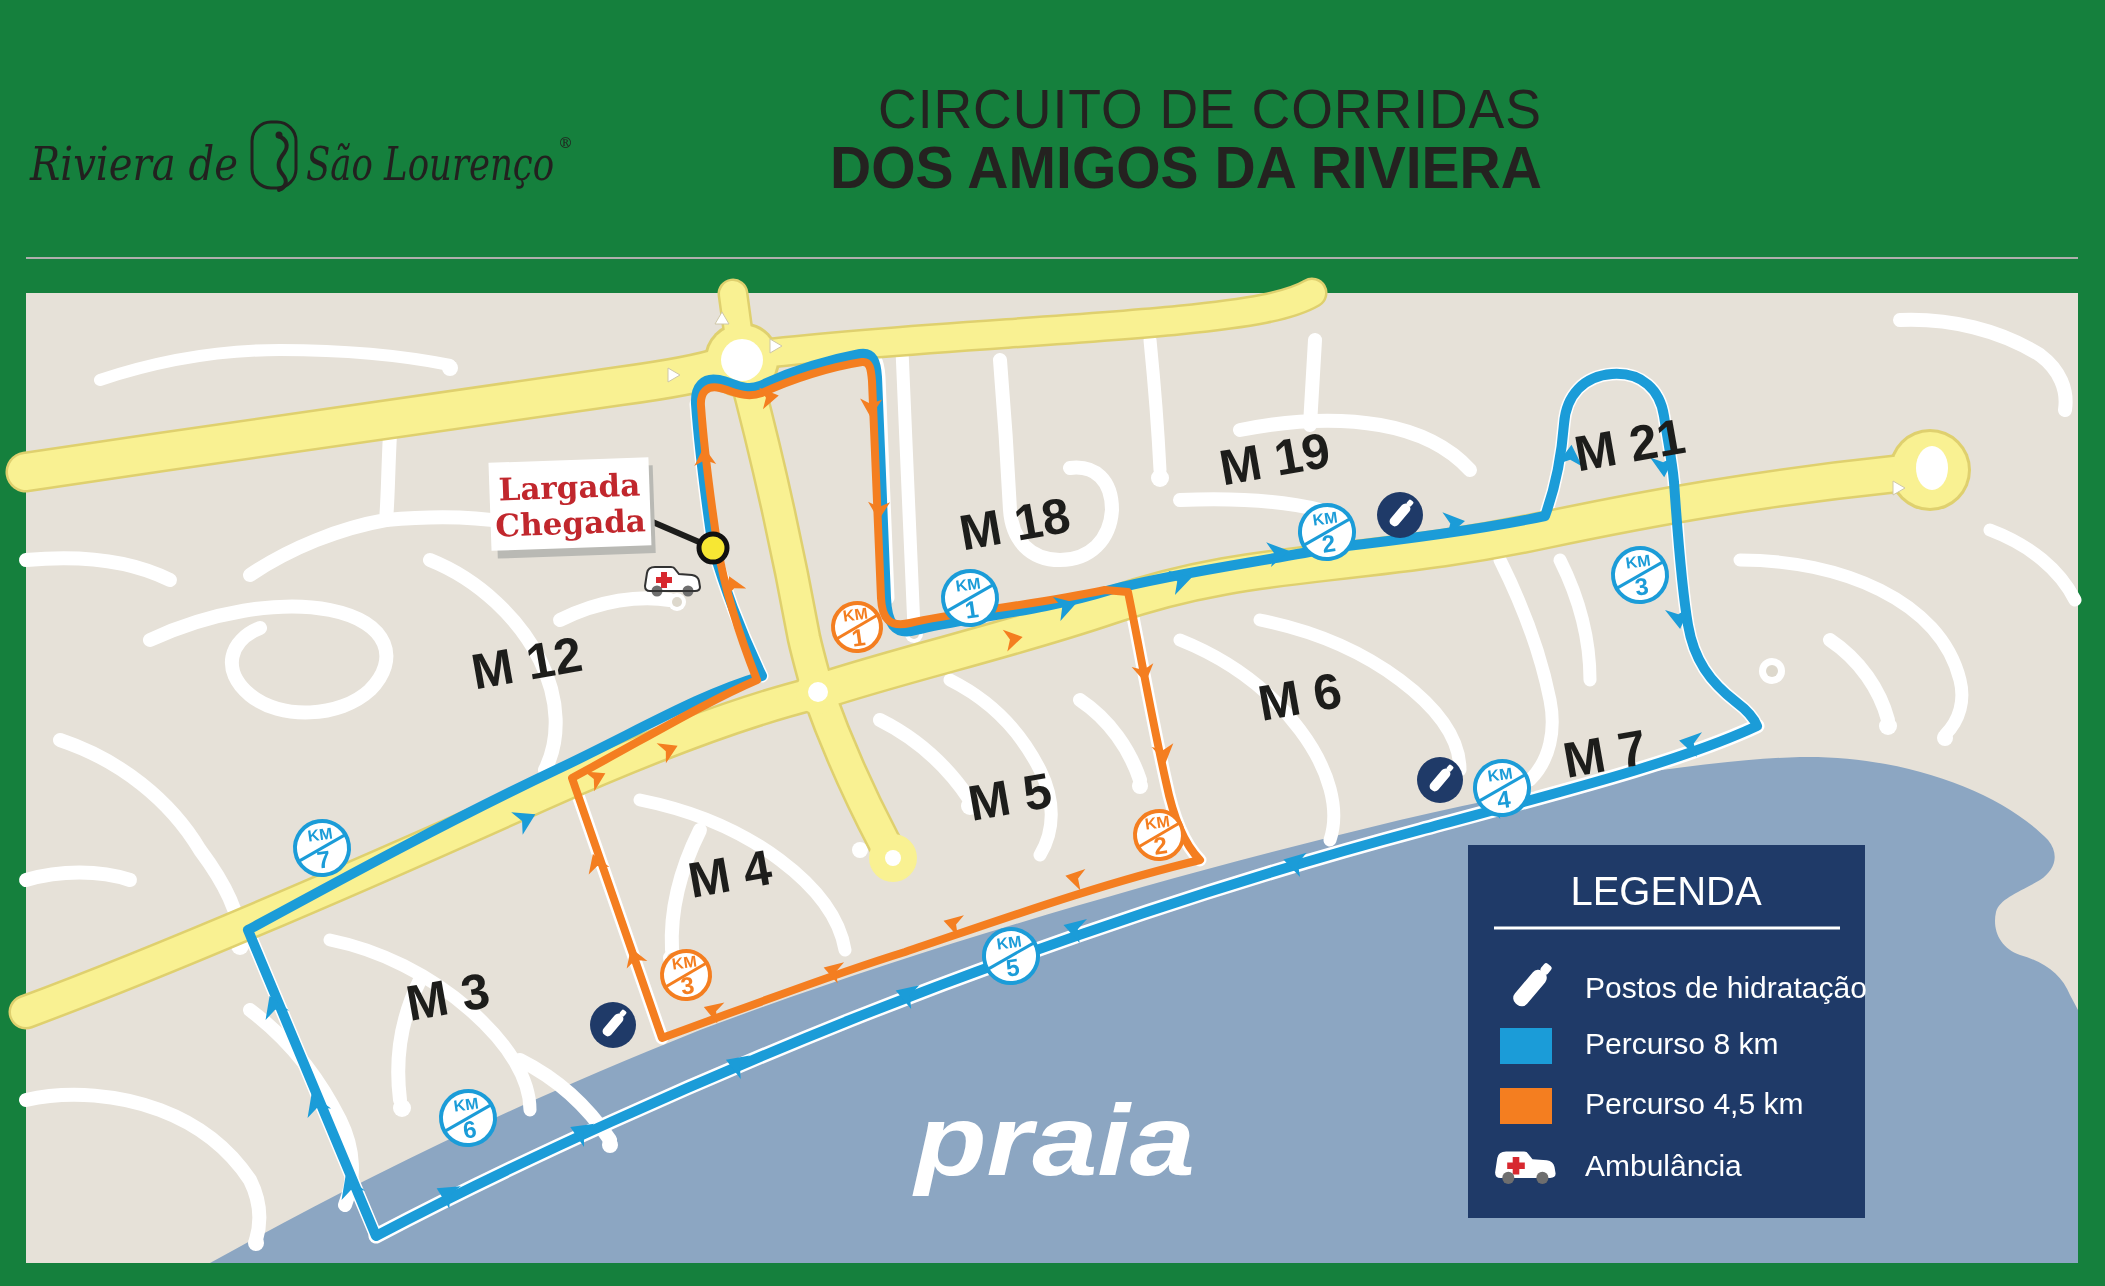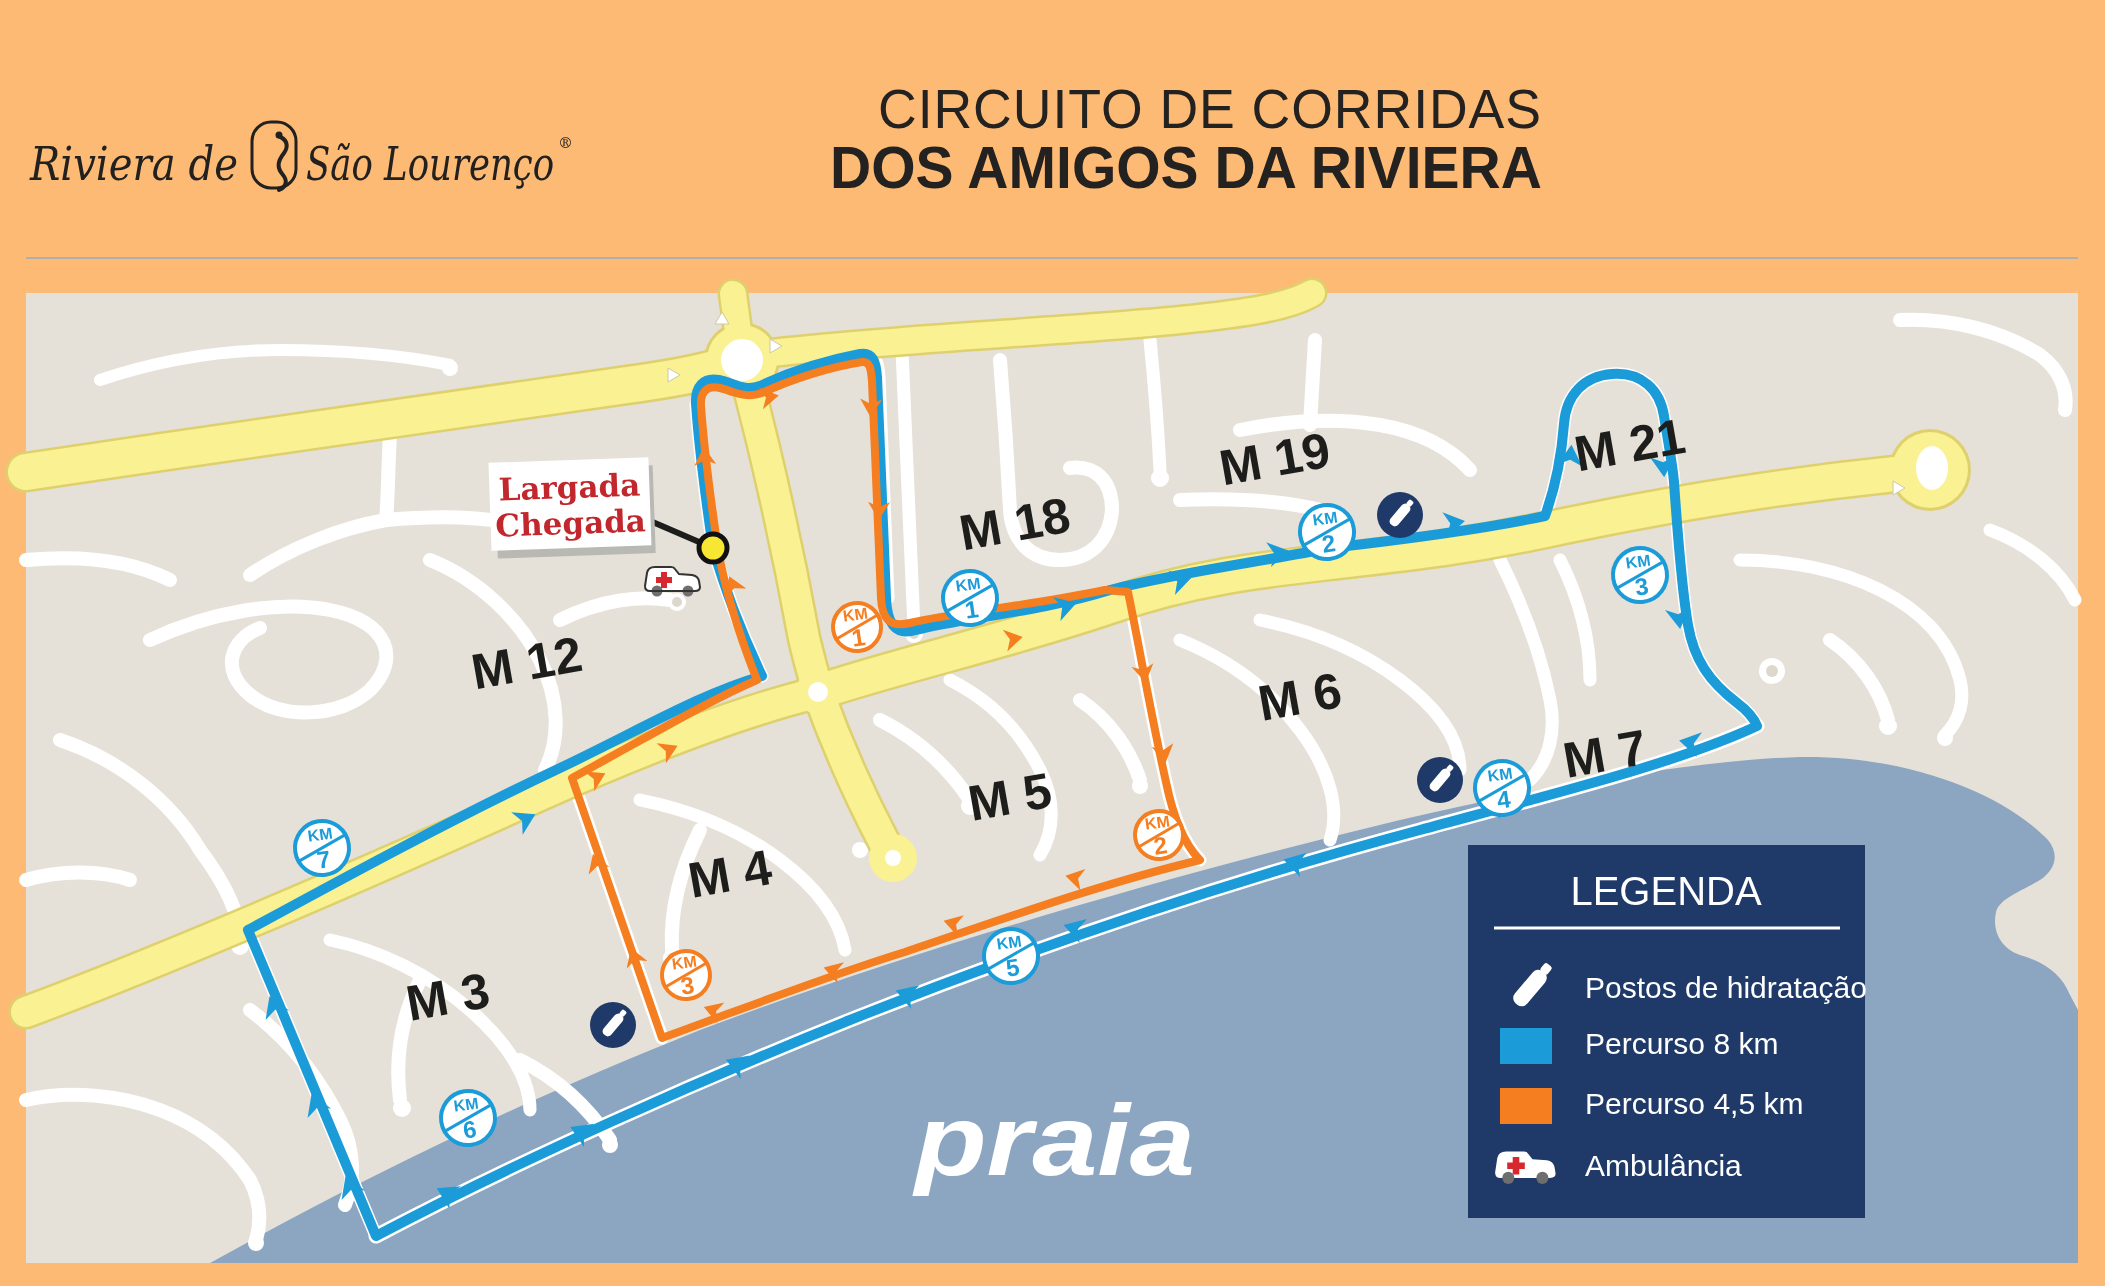--- a/index.html
+++ b/index.html
@@ -1,16 +1,16 @@
 <!DOCTYPE html>
 <html><head>
 <meta charset="utf-8">
 <style>
   html,body{margin:0;padding:0;background:#EDEEEC;}
-  .canvas{position:relative;width:2105px;height:1286px;background:#fdba74;overflow:hidden;
+  .canvas{position:relative;width:2105px;height:1286px;background:#15803d;overflow:hidden;
           font-family:"Liberation Sans",sans-serif;}
   svg text{user-select:none;}
   .logo-txt{font:italic 46px "DejaVu Serif",serif;fill:#22211F;}
   .logo-reg{font:italic 15px "DejaVu Serif",serif;fill:#22211F;}
   .ttl1{font:500 56px "Liberation Sans",sans-serif;fill:#242220;letter-spacing:1px;}
   .ttl2{font:900 60px "Liberation Sans",sans-serif;fill:#242220;}
   .area{font:900 50px "Liberation Sans",sans-serif;fill:#1D1D1B;}
   .praia{font:italic 900 100px "Liberation Sans",sans-serif;fill:#FFFFFF;}
   .signtxt{font:bold 31px "DejaVu Serif",serif;fill:#C1272D;text-anchor:middle;}
   .km-u{font:bold 16px "Liberation Sans",sans-serif;text-anchor:middle;}

